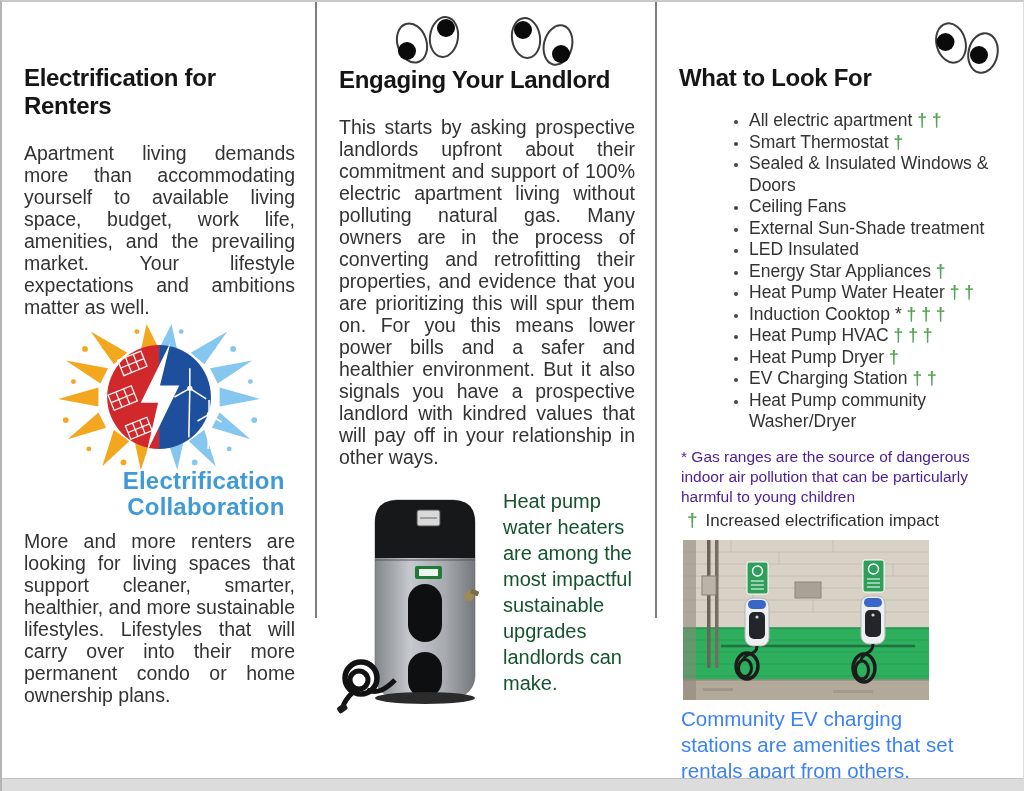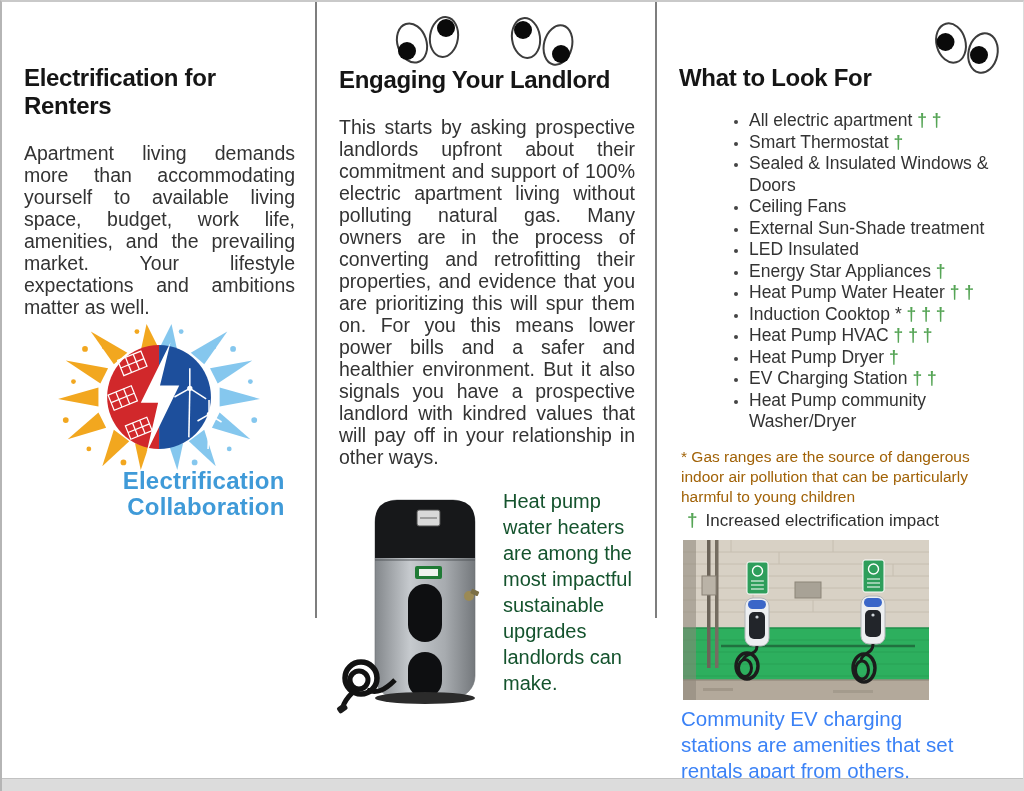--- a/index.html
+++ b/index.html
@@ -50,21 +50,21 @@
   .c2-bottom{display:flex;margin-top:16px;padding-left:14px;}
   .wh-svg{flex:0 0 168px;}
   .c2-caption{width:152px;font-size:20px;line-height:26px;color:#14532d;margin-left:4px;margin-top:4px;}
 
   
   ul.look-list{list-style:disc;margin-left:28px;padding-left:42px;width:296px;
     font-size:17.5px;line-height:21.5px;color:#333;}
   ul.look-list li::marker{color:#444;font-size:13px;}
   .dagger{color:var(--dagger-green);font-weight:bold;}
 
-  .footnote{font-size:15.5px;line-height:20px;color:#a16207;margin-top:14px;margin-left:2px;width:300px;}
+  .footnote{font-size:15.5px;line-height:20px;color:#4c1d95;margin-top:14px;margin-left:2px;width:300px;}
   .footnote-dagger{font-size:17px;line-height:22px;color:#2e2e2e;margin-top:2px;margin-left:8px;}
   .footnote-dagger .dagger{font-size:19px;margin-right:8px;}
 
   .ev-photo{display:block;margin:8px 0 6px 26px;}
   .c3-caption{font-size:20.5px;line-height:26px;color:#3b82f6;margin-left:24px;width:276px;}
 
   
   .f-red{fill:var(--logo-red);}
   .f-navy{fill:var(--logo-navy);}
   .f-orange{fill:var(--logo-orange);}
@@ -156,20 +156,21 @@
             <line x1="171" y1="96" x2="159" y2="103"></line>
             <circle cx="171" cy="96" r="1.7" fill="#fff"></circle>
           </g>
         </svg>
         <div class="logo-text">
           <div>Electrification</div>
           <div>Collaboration</div>
         </div>
       </div>
 
+      <p class="body">More and more renters are looking for living spaces that support cleaner, smarter, healthier, and more sustainable lifestyles. Lifestyles that will carry over into their more permanent condo or home ownership plans.</p>
 
     </div>
   </div>
 
   <div class="col c2">
     <div class="eyes-row">
       <svg width="88" height="52" viewBox="0 0 88 52">
         <ellipse class="eye-outline" cx="28" cy="29" rx="14.5" ry="20" transform="rotate(-18 28 29)"></ellipse>
         <circle class="pupil" cx="23" cy="37" r="9"></circle>
         <ellipse class="eye-outline" cx="60" cy="23" rx="14" ry="20" transform="rotate(8 60 23)"></ellipse>

